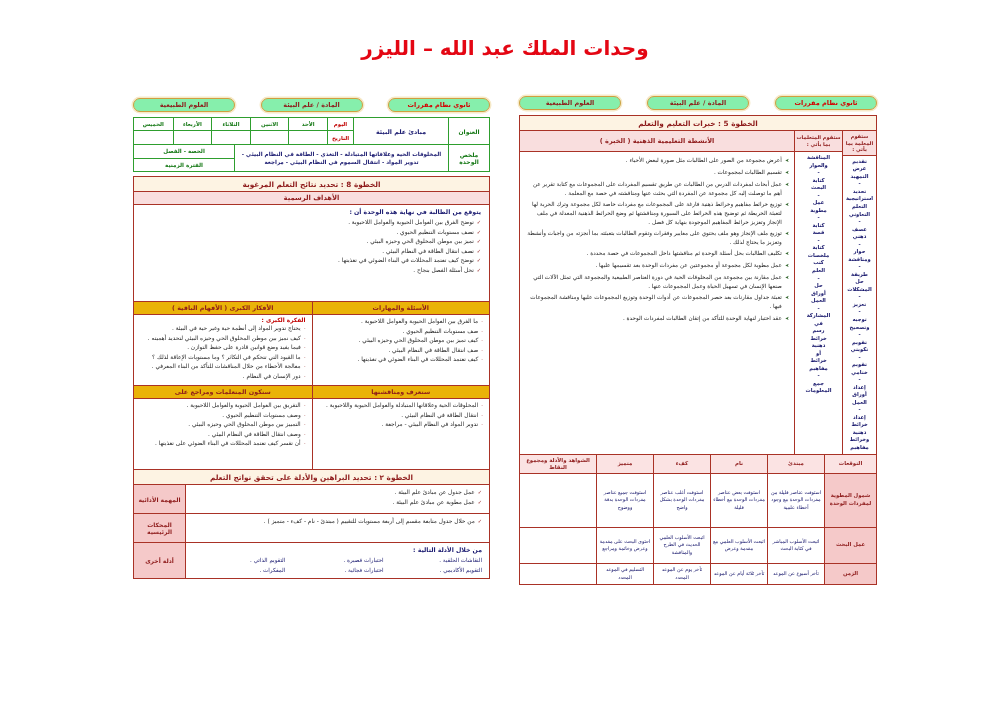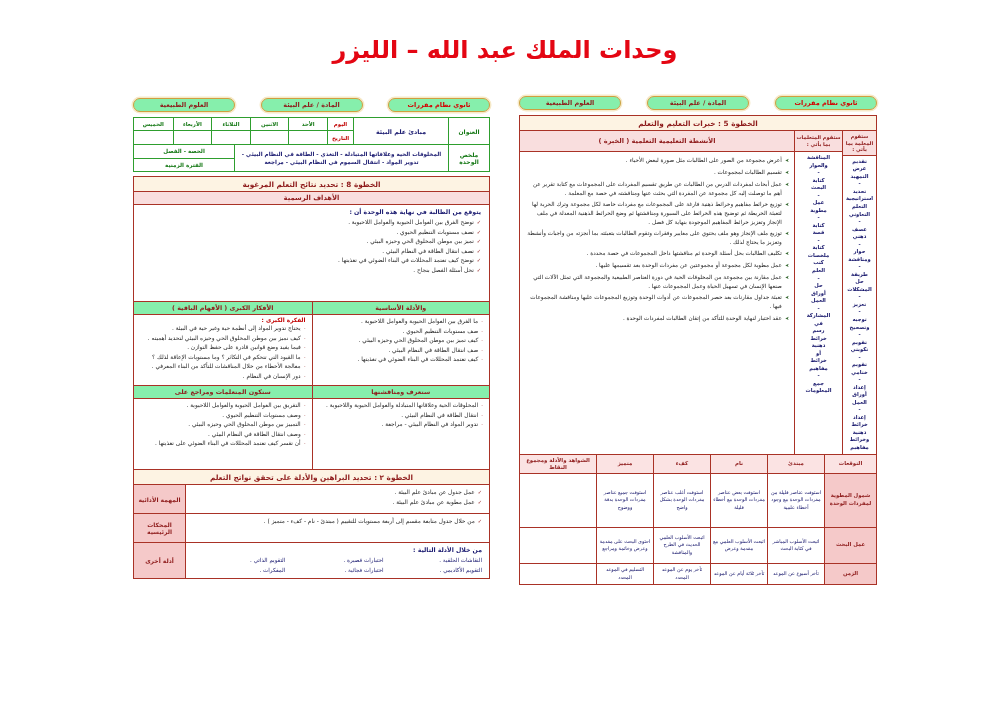--- a/index.html
+++ b/index.html
@@ -1,19 +1,19 @@
 <!DOCTYPE html>
 <html lang="ar"><head>
 <meta charset="utf-8">
 <style>
   html,body{margin:0;padding:0;background:#fff;}
   .canvas{position:relative;width:1000px;height:707px;background:#ffffff;overflow:hidden;
           font-family:"DejaVu Sans",sans-serif;direction:rtl;}
   .doc-title{position:absolute;top:36px;left:10px;right:0;text-align:center;
-             color:#e40613;font-size:24px;font-weight:bold;letter-spacing:.5px;}
+             color:#e40613;font-size:20px;font-weight:bold;letter-spacing:.5px;}
   .page{position:absolute;background:#fff;}
   .page-left{left:133px;top:97px;width:357px;}
   .page-right{left:519px;top:95px;width:358px;}
 
   
   .tabs{display:flex;justify-content:space-between;align-items:center;height:15px;margin-bottom:5px;}
   .tab{min-width:88px;height:12px;border:1px solid #cf9f3f;border-radius:8px;
        box-shadow:0 0 0 1.5px #f6e9c8;background:#86efac;display:flex;align-items:center;
        justify-content:center;font-size:6.5px;color:#8e1b1b;padding:0 6px;font-weight:bold;}
   .tab.red{color:#d40000;}
@@ -46,21 +46,21 @@
           padding:2.5px 0;border-bottom:1px solid #a93226;}
   .subhead{background:#f9dede;color:#8e1b1b;font-weight:bold;font-size:6.8px;text-align:center;
            padding:2px 16px;border-bottom:1px solid #a93226;}
   .goals{padding:3px 8px 5px;border-bottom:1px solid #a93226;min-height:88px;}
   .goals-intro{color:#1a1a70;font-weight:bold;font-size:6.2px;margin-bottom:3px;}
   .li{font-size:5.8px;color:#262626;line-height:1.6;display:flex;gap:3px;align-items:flex-start;}
   .li .mk{color:#8e1b1b;font-size:5px;line-height:1.9;}
   .cols{display:flex;border-bottom:1px solid #a93226;align-items:stretch;}
   .col50{width:50%;box-sizing:border-box;}
   .cols>.col50:first-child{border-left:1px solid #a93226;}
-  .colhead{background:#86efac;color:#8e1b1b;font-weight:bold;font-size:6.4px;text-align:center;
+  .colhead{background:#eab308;color:#8e1b1b;font-weight:bold;font-size:6.4px;text-align:center;
            padding:2px 0;border-bottom:1px solid #a93226;}
   .colbody{padding:2px 6px 4px;min-height:64px;}
   .lead{color:#c00000;font-weight:bold;font-size:5.8px;margin-bottom:1px;}
 
   
   .s2row{display:flex;direction:ltr;border-bottom:1px solid #a93226;}
   .s2row:last-child{border-bottom:none;}
   .s2label{width:52px;background:#f5c9c9;color:#8e1b1b;font-weight:bold;font-size:6px;
            display:flex;align-items:center;justify-content:center;text-align:center;
            border-right:1px solid #a93226;padding:2px;box-sizing:border-box;}
@@ -180,21 +180,21 @@
           </div>
             <div class="li">
             <span class="mk">✓</span>
             <span>تحل أسئلة الفصل بنجاح .</span>
           </div>
           </div>
       </div>
 
       <div class="cols">
         <div class="col50">
-          <div class="colhead">والأدلة الأساسية</div>
+          <div class="colhead">الأسئلة والمهارات</div>
           <div class="colbody">
               <div class="li">
               <span class="mk">-</span>
               <span>ما الفرق بين العوامل الحيوية والعوامل اللاحيوية .</span>
             </div>
               <div class="li">
               <span class="mk">-</span>
               <span>صف مستويات التنظيم الحيوي .</span>
             </div>
               <div class="li">
@@ -429,21 +429,21 @@
               <div>ذهنية</div>
               <div>أو</div>
               <div>خرائط</div>
               <div>مفاهيم</div>
               <div>-</div>
               <div>جمع</div>
               <div>المعلومات</div>
             </div>
         </div>
         <div class="at-col at-main">
-          <div class="at-head big">الأنشطة التعليمية التعلمية ( الخبرة )</div>
+          <div class="at-head big">الأنشطة التعليمية الذهنية ( الخبرة )</div>
           <div class="acts">
               <div class="act">
               <span class="arr">➤</span>
               <span>أعرض مجموعة من الصور على الطالبات مثل صورة لبعض الأحياء .</span>
             </div>
               <div class="act">
               <span class="arr">➤</span>
               <span>تقسيم الطالبات لمجموعات .</span>
             </div>
               <div class="act">

